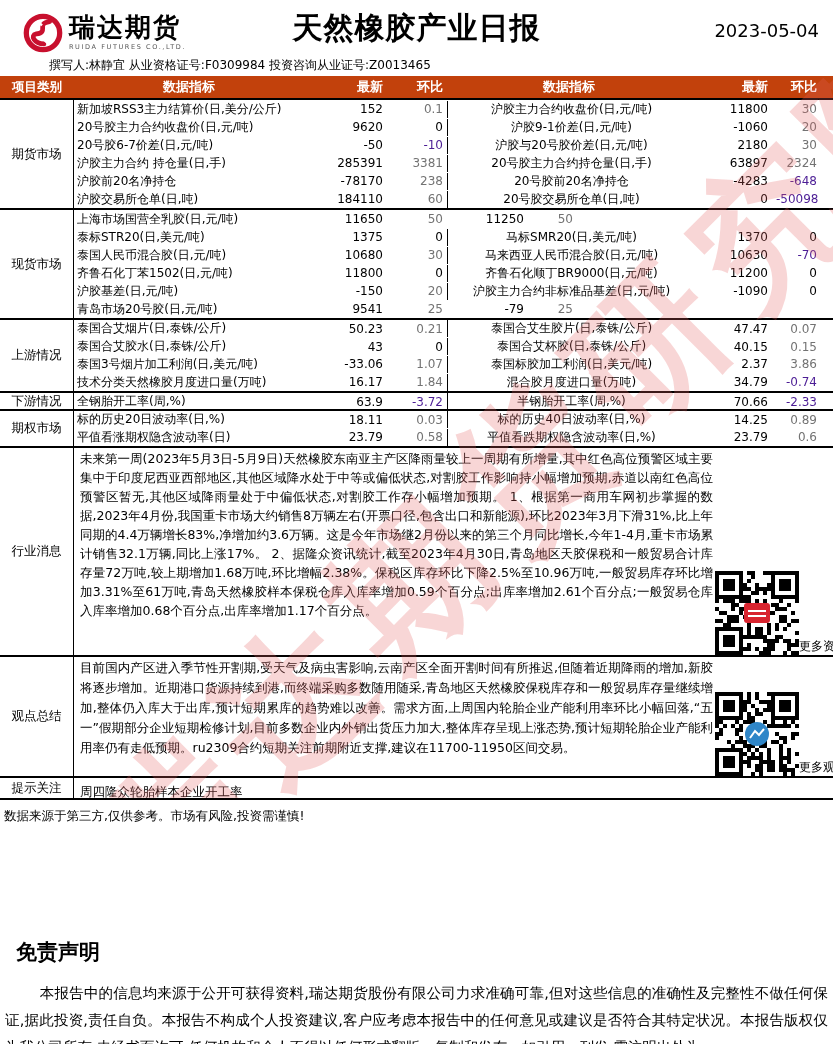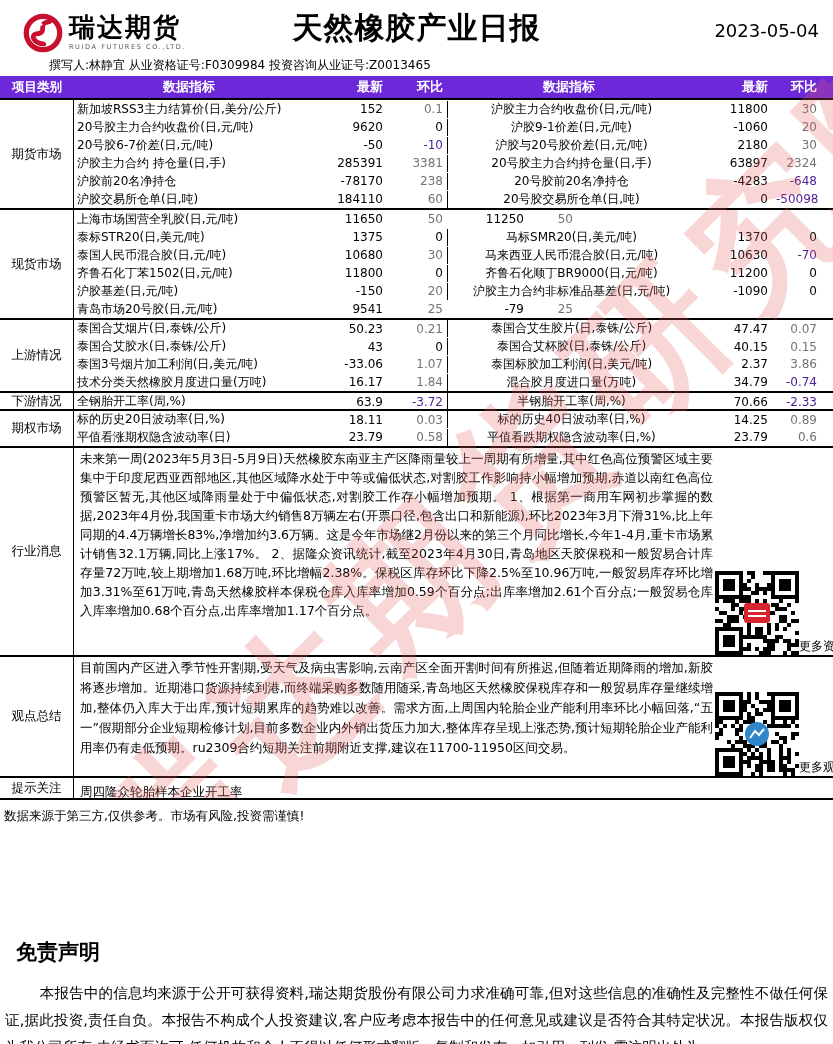--- a/index.html
+++ b/index.html
@@ -9,21 +9,21 @@
   .logo{position:absolute;left:22px;top:12px;display:flex;align-items:flex-start;}
   .logo-icon{width:42px;height:42px;}
   .logo-txt{margin-left:5px;}
   .logo-name{font-size:26px;font-weight:700;letter-spacing:2px;line-height:30px;}
   .logo-sub{font-size:6.5px;color:#555;letter-spacing:1.6px;margin-top:1px;}
   .title{position:absolute;left:0;right:0;top:8px;text-align:center;font-size:30px;font-weight:900;letter-spacing:1px;}
   .date{position:absolute;right:14px;top:20px;font-size:18px;}
   .byline{position:absolute;left:4px;top:57px;font-size:12px;margin-left:45px;}
   
   .tbl{position:absolute;left:0;top:76px;width:833px;border-bottom:2px solid #000;}
-  .thead{display:flex;height:22px;background:#6d28d9;color:#fff;font-weight:bold;font-size:13px;align-items:center;}
+  .thead{display:flex;height:22px;background:#c2410c;color:#fff;font-weight:bold;font-size:13px;align-items:center;}
   .section{display:flex;border-top:2px solid #000;box-sizing:border-box;}
   .cat{width:74px;flex:0 0 74px;border-right:1px solid #000;display:flex;align-items:center;justify-content:center;
        font-size:12.5px;box-sizing:border-box;text-align:center;}
   .rows{flex:1;display:flex;flex-direction:column;}
   .r{flex:1;display:flex;align-items:center;font-size:12px;}
   .c-name1{width:230px;flex:0 0 230px;padding-left:3px;box-sizing:border-box;white-space:nowrap;overflow:hidden;}
   .c-v1{width:101px;flex:0 0 101px;text-align:right;padding-right:22px;box-sizing:border-box;}
   .c-c1{width:42px;flex:0 0 42px;text-align:right;padding-right:4px;box-sizing:border-box;}
   .c-name2{width:244px;flex:0 0 244px;border-left:1px solid #000;padding-left:4px;box-sizing:border-box;white-space:nowrap;overflow:hidden;text-align:center;}
   .c-v2{width:85px;flex:0 0 85px;text-align:right;padding-right:8px;box-sizing:border-box;}

